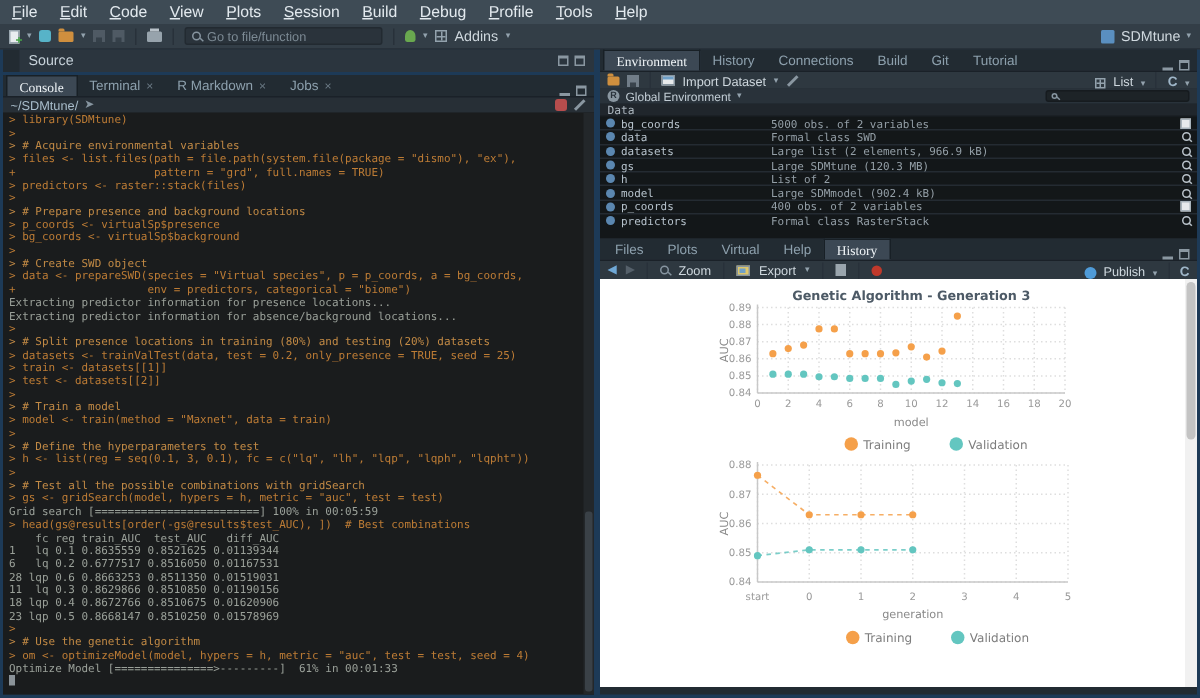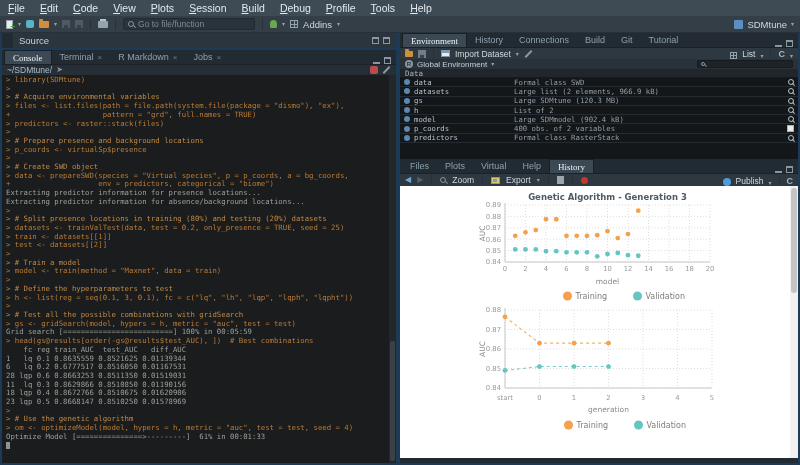--- a/index.html
+++ b/index.html
@@ -200,20 +200,21 @@
 
   <div class="cl c">&gt; library(SDMtune)</div>
       <div class="cl c">&gt;</div>
       <div class="cl m">&gt; # Acquire environmental variables</div>
       <div class="cl c">&gt; files &lt;- list.files(path = file.path(system.file(package = "dismo"), "ex"),</div>
       <div class="cl c">+                     pattern = "grd", full.names = TRUE)</div>
       <div class="cl c">&gt; predictors &lt;- raster::stack(files)</div>
       <div class="cl c">&gt;</div>
       <div class="cl m">&gt; # Prepare presence and background locations</div>
       <div class="cl c">&gt; p_coords &lt;- virtualSp$presence</div>
+      <div class="cl c">&gt; bg_coords &lt;- virtualSp$background</div>
       <div class="cl c">&gt;</div>
       <div class="cl m">&gt; # Create SWD object</div>
       <div class="cl c">&gt; data &lt;- prepareSWD(species = "Virtual species", p = p_coords, a = bg_coords,</div>
       <div class="cl c">+                    env = predictors, categorical = "biome")</div>
       <div class="cl o">Extracting predictor information for presence locations...</div>
       <div class="cl o">Extracting predictor information for absence/background locations...</div>
       <div class="cl c">&gt;</div>
       <div class="cl m">&gt; # Split presence locations in training (80%) and testing (20%) datasets</div>
       <div class="cl c">&gt; datasets &lt;- trainValTest(data, test = 0.2, only_presence = TRUE, seed = 25)</div>
       <div class="cl c">&gt; train &lt;- datasets[[1]]</div>
@@ -282,20 +283,26 @@
     <span class="genv-text">Global Environment</span>
     <span class="caret">▾</span>
     <span class="env-search">
       <span class="i-mag"></span>
     </span>
   </div>
   <div class="env-data-hdr">
     <span>Data</span>
   </div>
   <div class="env-rows">
+      <div class="erow">
+        <span class="edot"></span>
+        <span class="ename">bg_coords</span>
+        <span class="eval">5000 obs. of 2 variables</span>
+        <span class="ico i-tblw"></span>
+      </div>
       <div class="erow">
         <span class="edot"></span>
         <span class="ename">data</span>
         <span class="eval">Formal class SWD</span>
         <span class="emag"></span>
       </div>
       <div class="erow">
         <span class="edot"></span>
         <span class="ename">datasets</span>
         <span class="eval">Large list (2 elements, 966.9 kB)</span>

